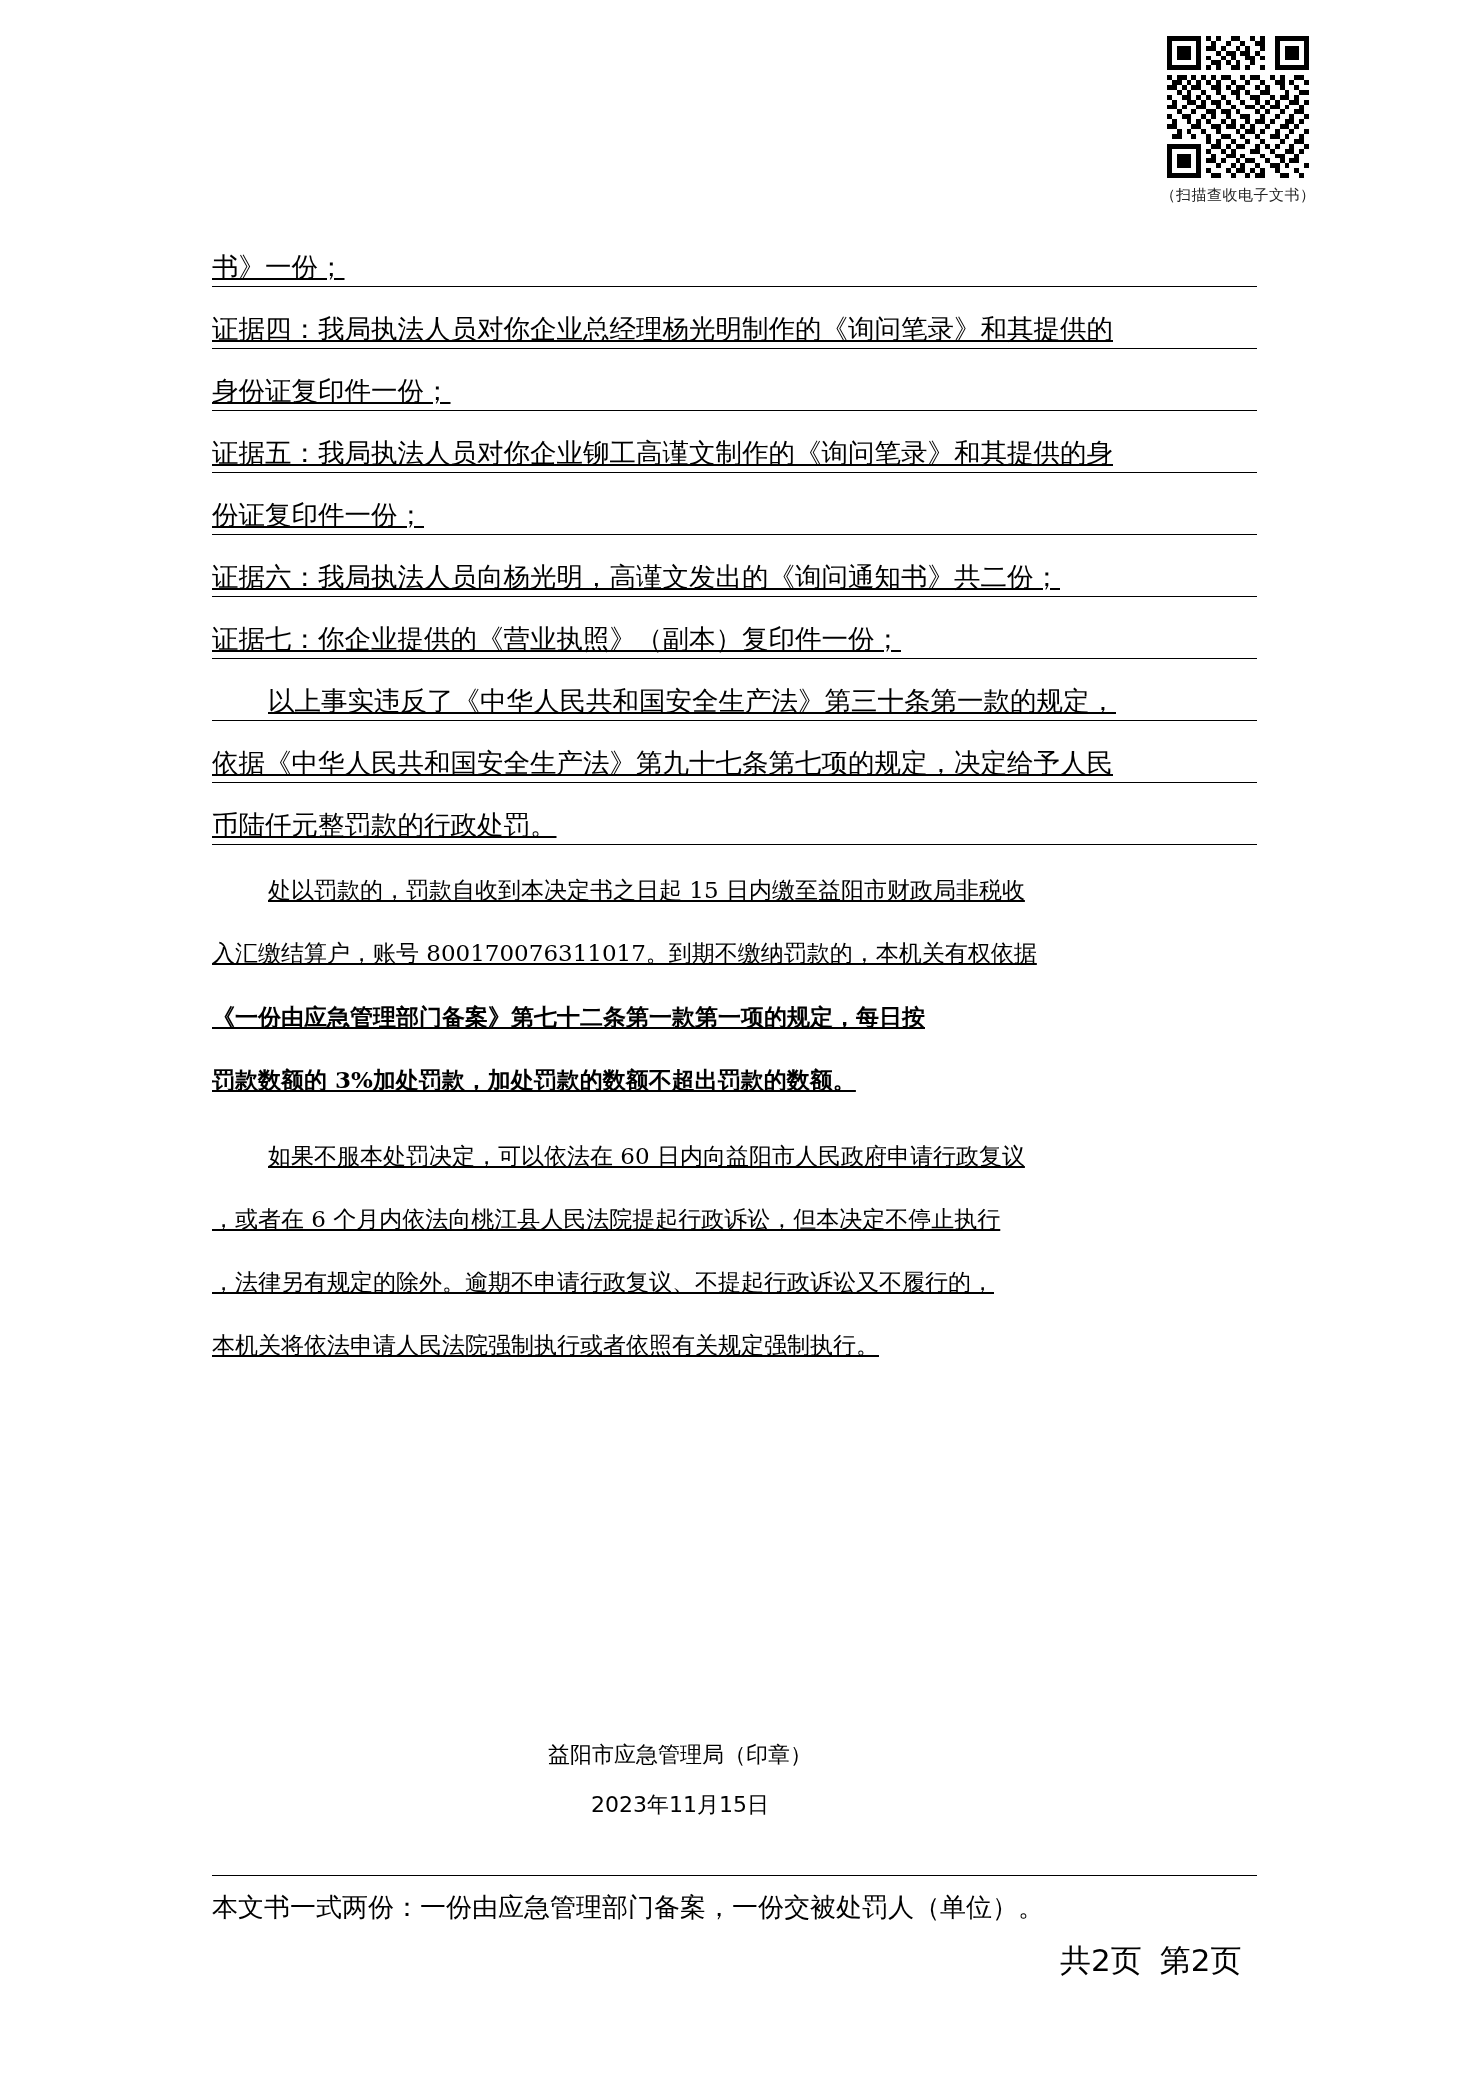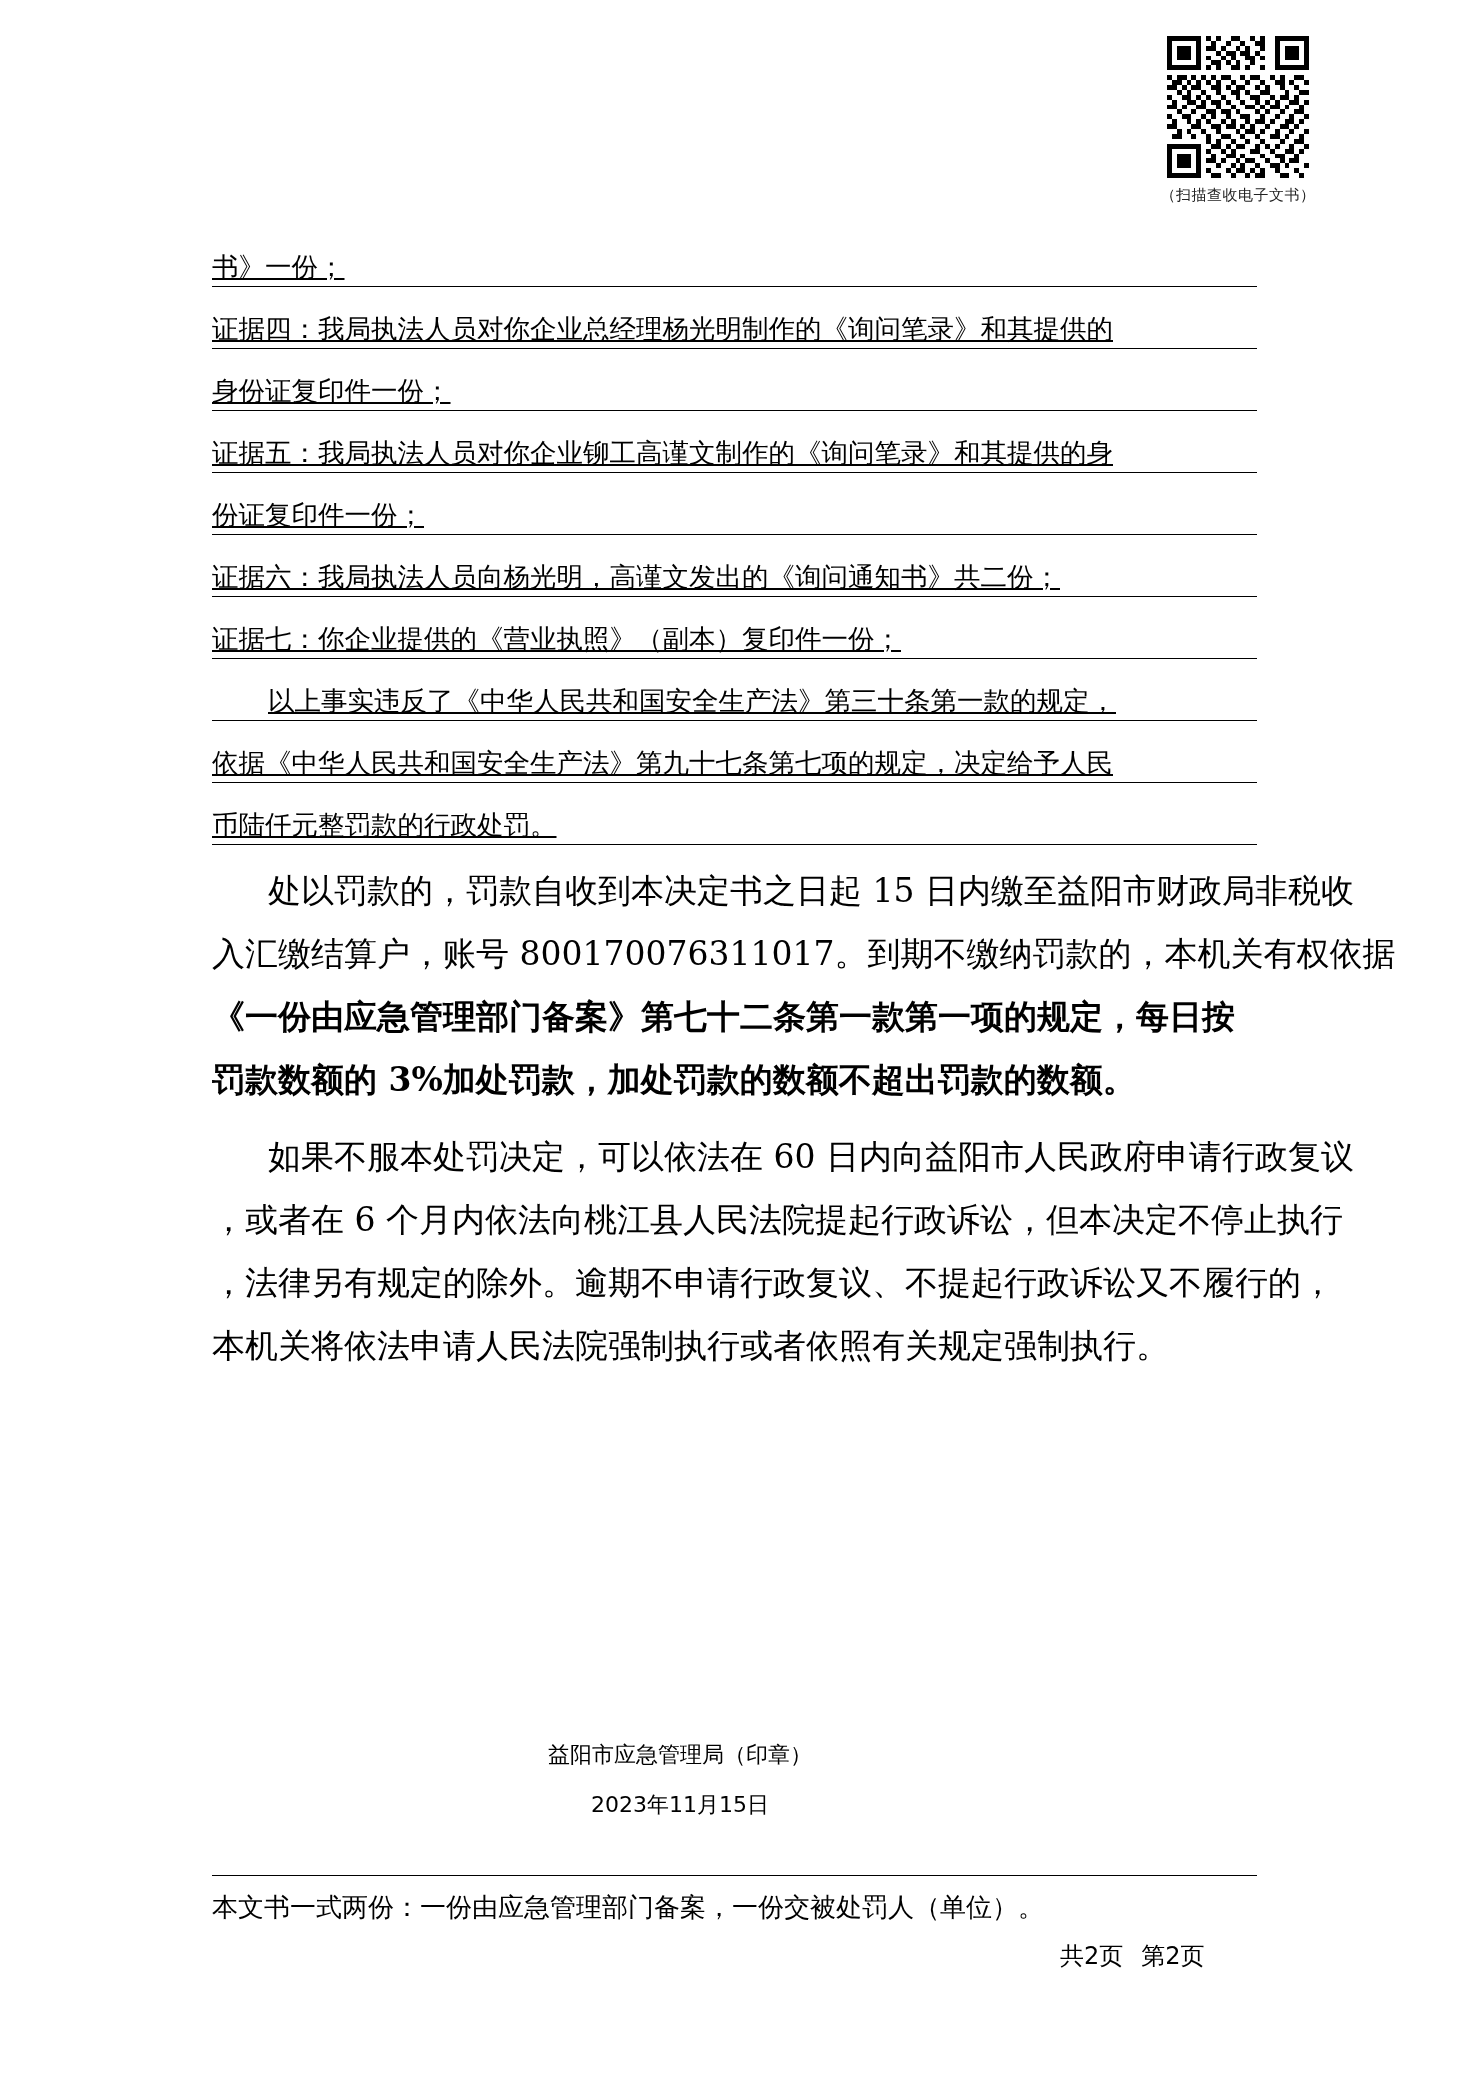--- a/index.html
+++ b/index.html
@@ -62,23 +62,24 @@
     height: 62px;
     display: flex;
     align-items: flex-end;
     padding-bottom: 6px;
     box-sizing: border-box;
     white-space: nowrap;
     text-decoration: underline;
   }
 
   .para {
-    font-size: 33px;
+    font-size: 23px;
     line-height: 63px;
     white-space: nowrap;
+    text-decoration: underline;
   }
 
   
   .signature {
     position: absolute;
     left: 0;
     top: 1730px;
     width: 1480px;
     text-align: center;
   }
@@ -102,21 +103,21 @@
     left: 212px;
     top: 1890px;
     font-size: 26px;
     font-family: "DejaVu Sans", "Liberation Sans", sans-serif;
     white-space: nowrap;
   }
   .footer-pages {
     position: absolute;
     left: 1060px;
     top: 1940px;
-    font-size: 24px;
+    font-size: 31px;
     font-family: "DejaVu Sans", "Liberation Sans", sans-serif;
     white-space: nowrap;
   }
   .footer-pages span { margin-right: 18px; }
 </style>
 </head>
 <body>
 
 <div class="page">
 

